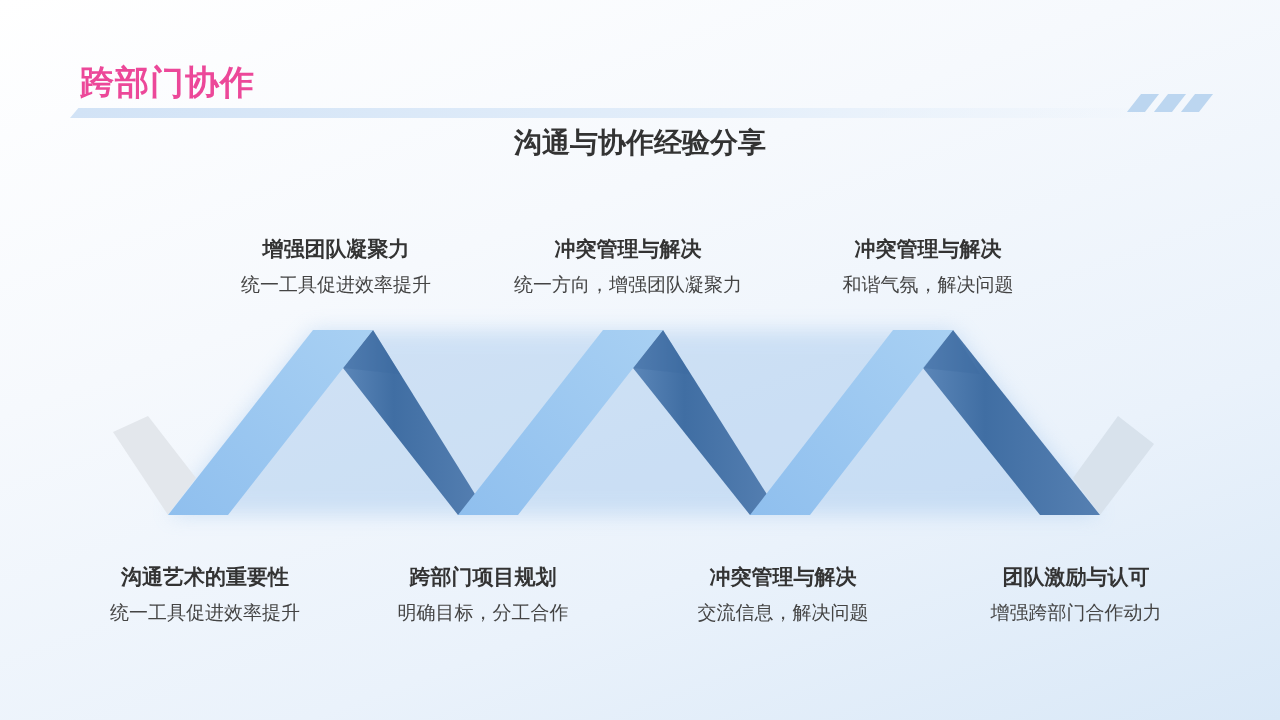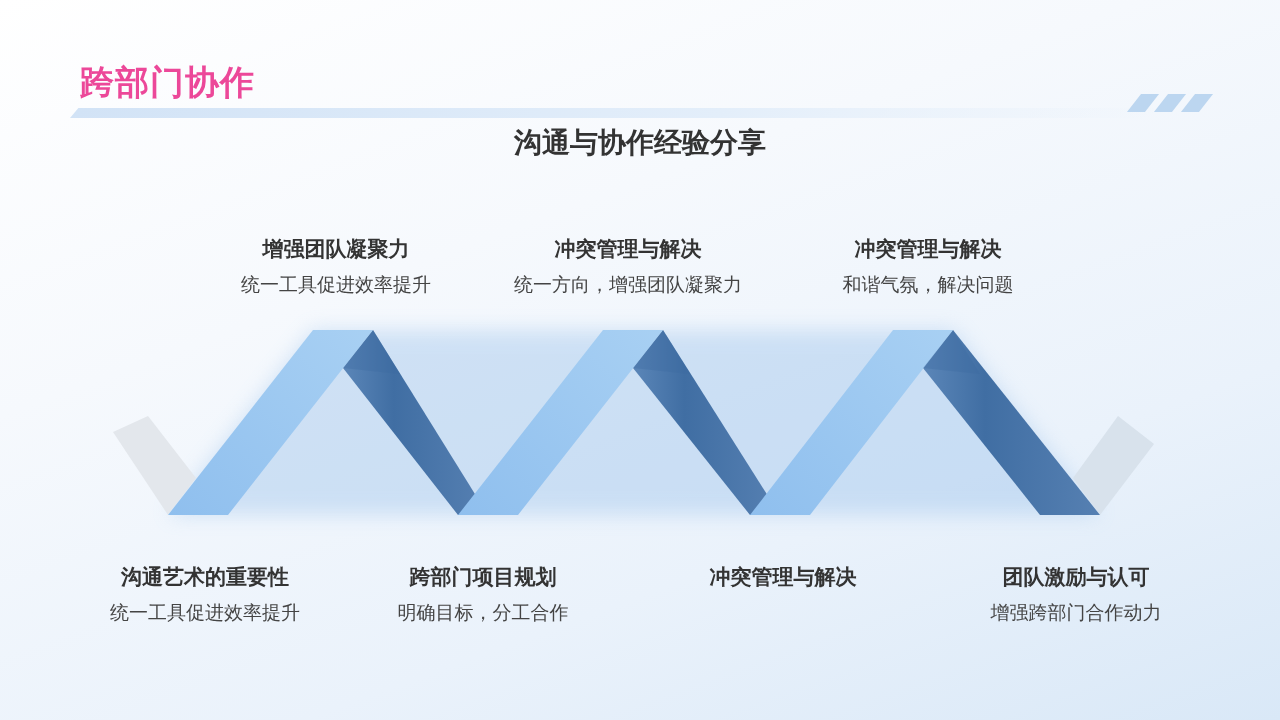--- a/index.html
+++ b/index.html
@@ -97,17 +97,18 @@
 <div class="item" style="left:75px; top:562px;">
   <div class="item-title">沟通艺术的重要性</div>
   <div class="item-desc">统一工具促进效率提升</div>
 </div>
 <div class="item" style="left:353px; top:562px;text-align:center;">
   <div class="item-title">跨部门项目规划</div>
   <div class="item-desc">明确目标，分工合作</div>
 </div>
 <div class="item" style="left:653px; top:562px;">
   <div class="item-title">冲突管理与解决</div>
+  <div class="item-desc">交流信息，解决问题</div>
 </div>
 <div class="item" style="left:946px; top:562px;">
   <div class="item-title">团队激励与认可</div>
   <div class="item-desc">增强跨部门合作动力</div>
 </div>
 
 </body></html>

